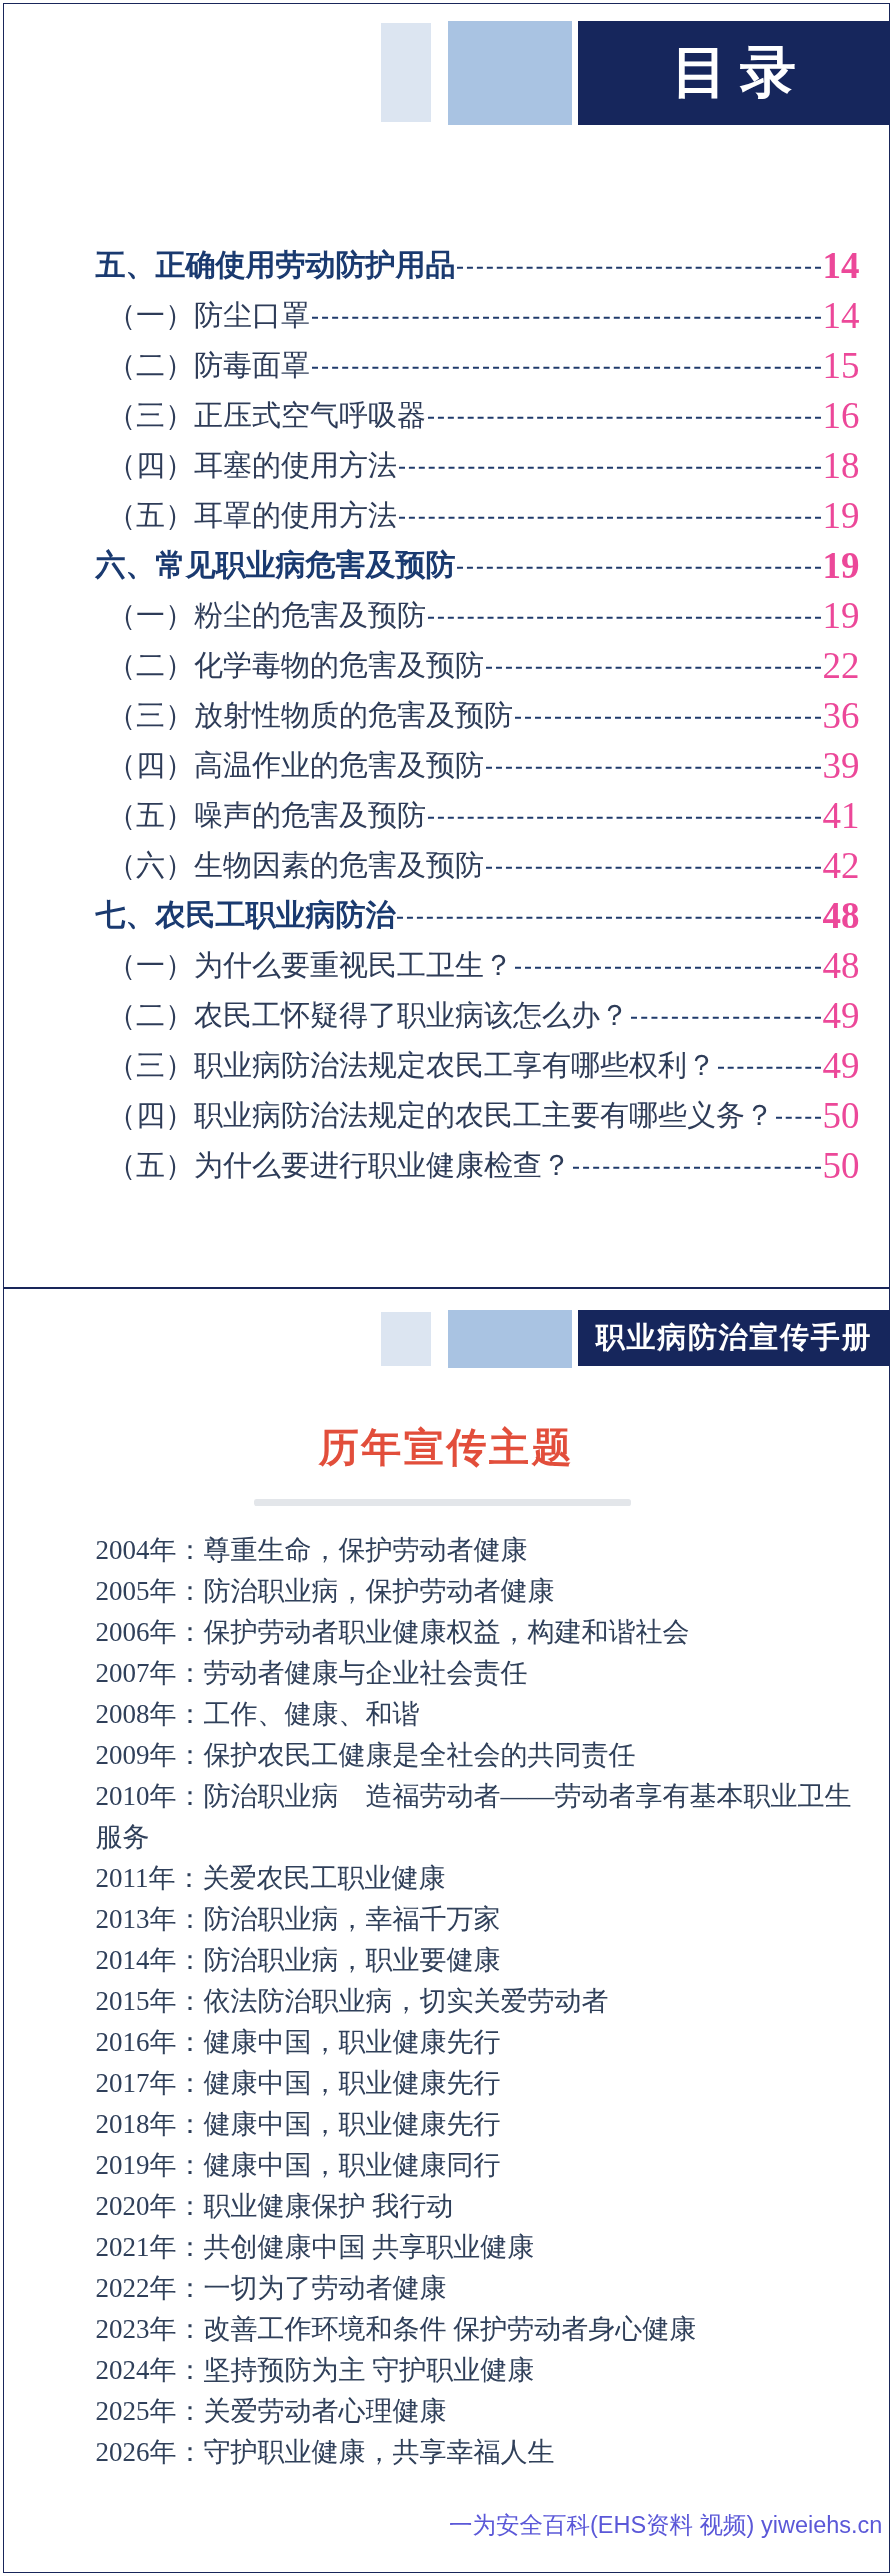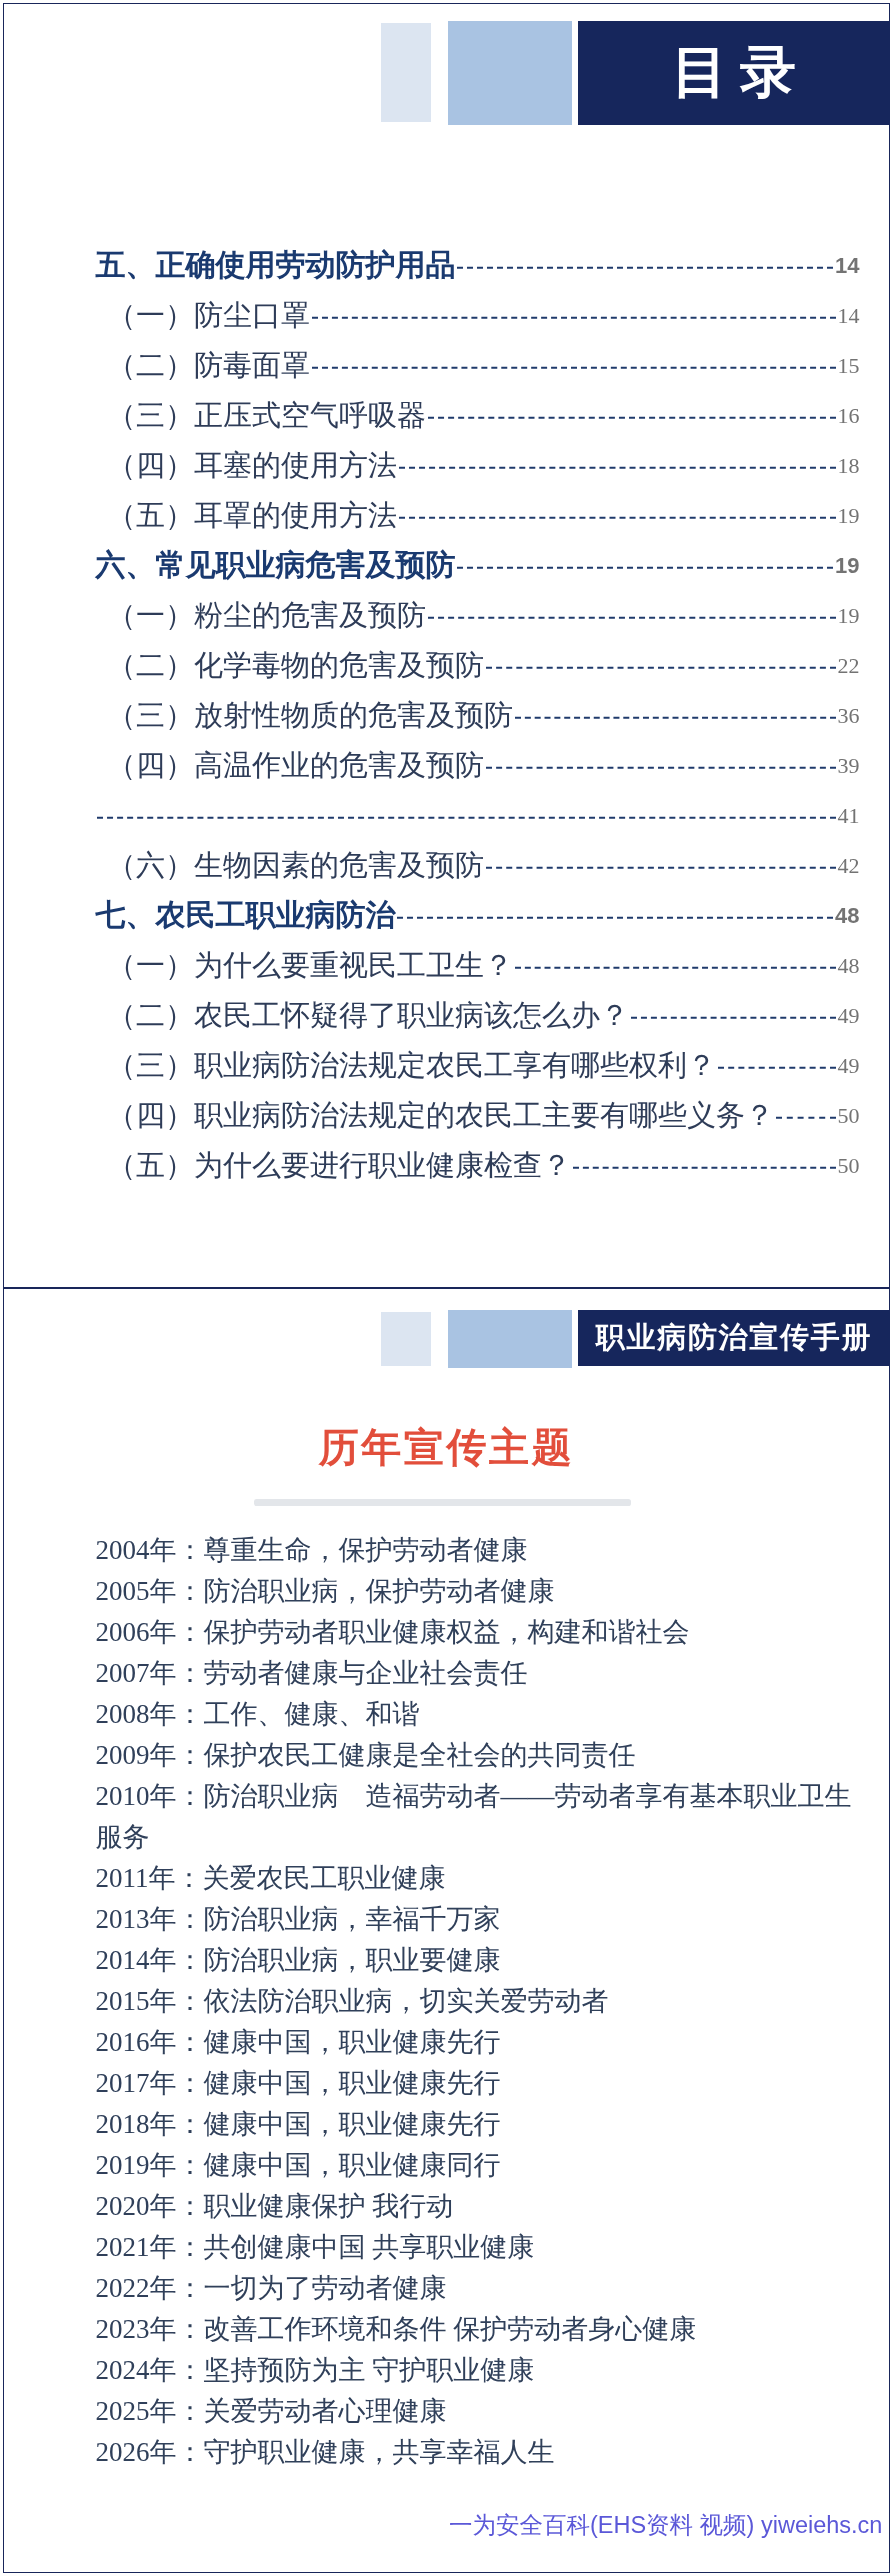--- a/index.html
+++ b/index.html
@@ -38,30 +38,30 @@
   #page-themes .header-box{left:574px;top:21px;height:56px;}
   #page-themes .header-box span{font-size:29px;font-weight:600;letter-spacing:1.7px;}
 
   
   .toc{position:absolute;left:92px;right:30px;top:237px;}
   .toc-row{
     height:50px;display:flex;align-items:center;
     font-size:29px;color:#2E3C58;white-space:nowrap;
   }
   .toc-row.section{
-    font-family:Liberation Sans, sans-serif;
+    font-family:Liberation Serif, serif;
     font-weight:700;font-size:30px;color:#1A3A70;
   }
   .toc-row.item .toc-label{padding-left:11.3px;}
   .toc-leader{
     flex:1;height:0;margin:0 1.7px;
     border-top:2.6px dashed #1F3A6B;
     transform:translateY(1.7px);
   }
-  .toc-page{font-size:22px;color:#737373;}
+  .toc-page{font-size:37px;color:#ec4899;}
   .toc-row.section .toc-page{font-weight:700;}
 
   
   .red-title{
     position:absolute;top:131px;left:0;right:0;
     text-align:center;
     font-family:"Liberation Sans", sans-serif;
     font-size:40px;font-weight:600;color:#E24E3B;letter-spacing:2.6px;
   }
   .divider{
@@ -151,20 +151,21 @@
     <span class="toc-page">36</span>
   </div>
 
   <div class="toc-row item">
     <span class="toc-label">（四）高温作业的危害及预防</span>
     <span class="toc-leader"></span>
     <span class="toc-page">39</span>
   </div>
 
   <div class="toc-row item">
+    <span class="toc-label">（五）噪声的危害及预防</span>
     <span class="toc-leader"></span>
     <span class="toc-page">41</span>
   </div>
 
   <div class="toc-row item">
     <span class="toc-label">（六）生物因素的危害及预防</span>
     <span class="toc-leader"></span>
     <span class="toc-page">42</span>
   </div>
 

